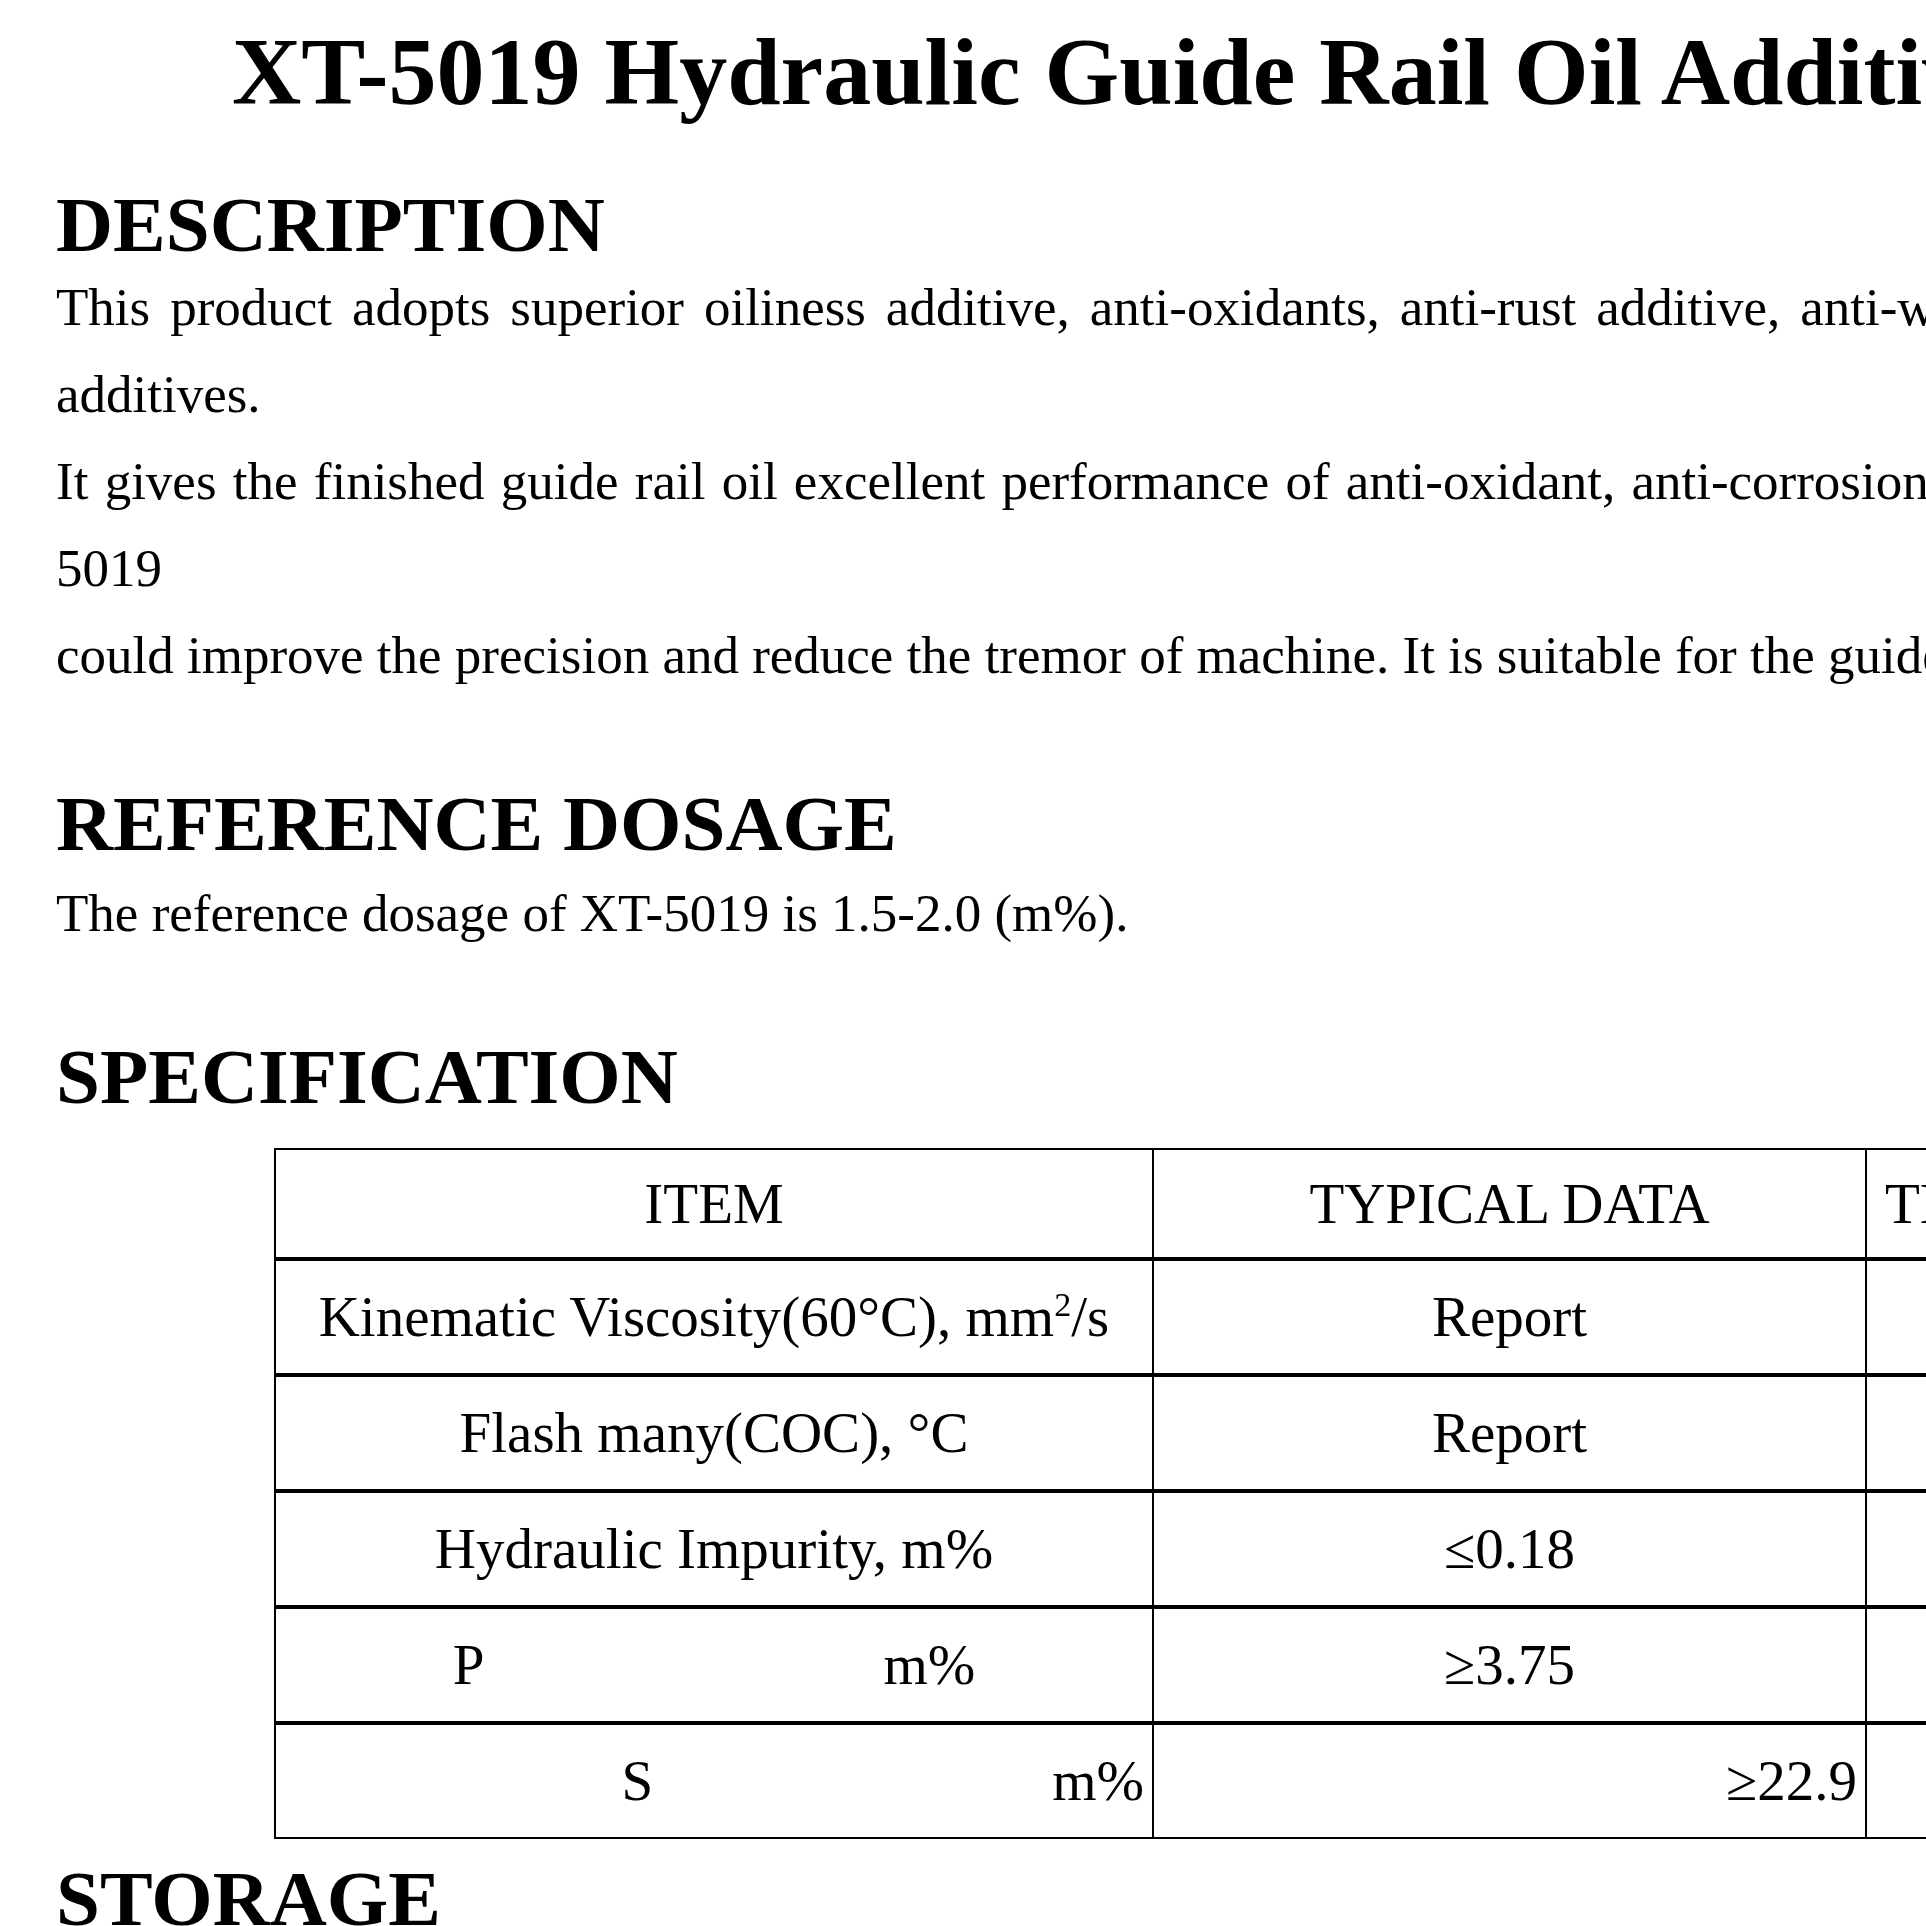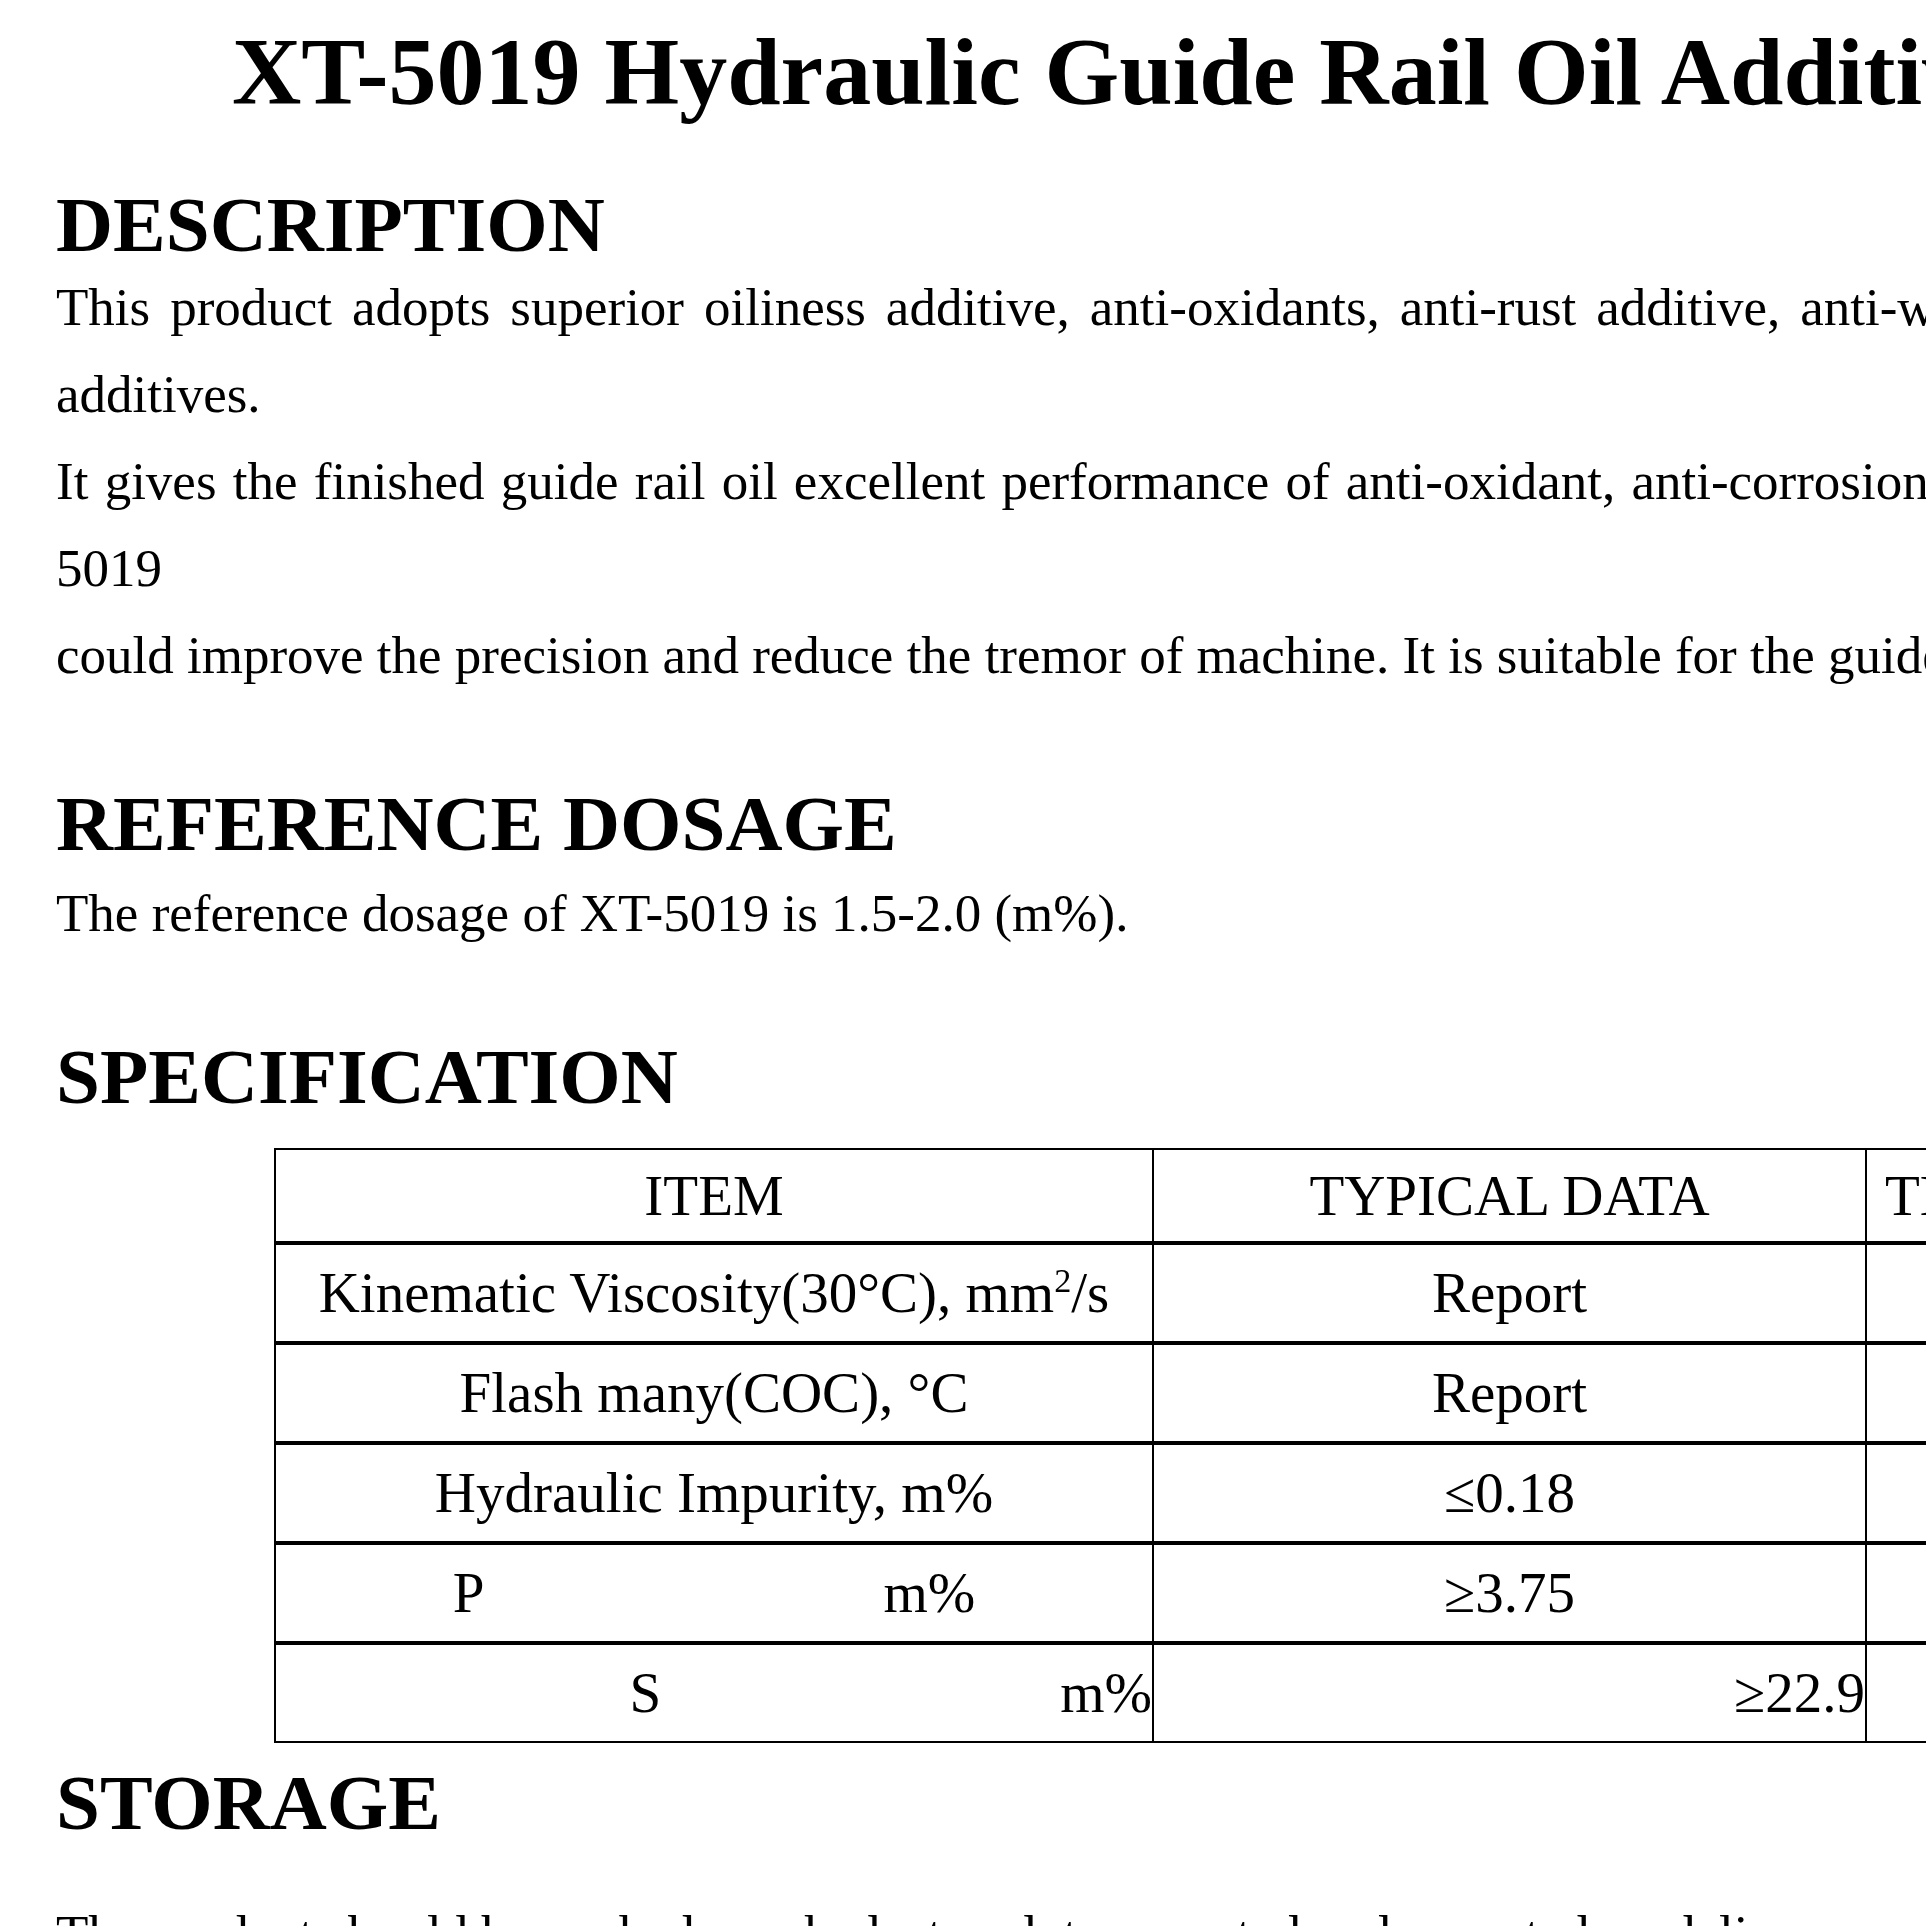--- a/index.html
+++ b/index.html
@@ -67,21 +67,21 @@
   table.spec-table col.c2 { width: 713px; }
   table.spec-table col.c3 { width: 431px; }
   table.spec-table td {
     border: 2.3px solid #000;
     border-bottom-width: 4.6px;
     text-align: center;
     vertical-align: middle;
     font-size: 57px;
     line-height: 73px;
     white-space: nowrap;
-    padding: 0;
+    padding: 8px;
     overflow: visible;
   }
   table.spec-table tr:last-child td { border-bottom-width: 2.3px; text-align: right; }
   table.spec-table tr.header-row td { height: 91px; }
   table.spec-table tr.data-row td   { height: 96px; }
   .sup {
     font-size: 60%;
     vertical-align: super;
     line-height: 0;
   }
@@ -113,21 +113,21 @@
         <col class="c2">
         <col class="c3">
       </colgroup>
     <tbody>
       <tr class="header-row">
         <td>ITEM</td>
         <td>TYPICAL DATA</td>
         <td>TEST METHOD</td>
       </tr>
       <tr class="data-row">
-        <td><span>Kinematic Viscosity(30°C), mm</span><span class="sup">2</span><span>/s</span></td>
+        <td><span>Kinematic Viscosity(60°C), mm</span><span class="sup">2</span><span>/s</span></td>
         <td>Report</td>
         <td>GB/T265</td>
       </tr>
       <tr class="data-row">
         <td><span>Flash many(COC), °C</span><span class="sup"></span><span></span></td>
         <td>Report</td>
         <td>GB/T3536</td>
       </tr>
       <tr class="data-row">
         <td><span>Hydraulic Impurity, m%</span><span class="sup"></span><span></span></td>

